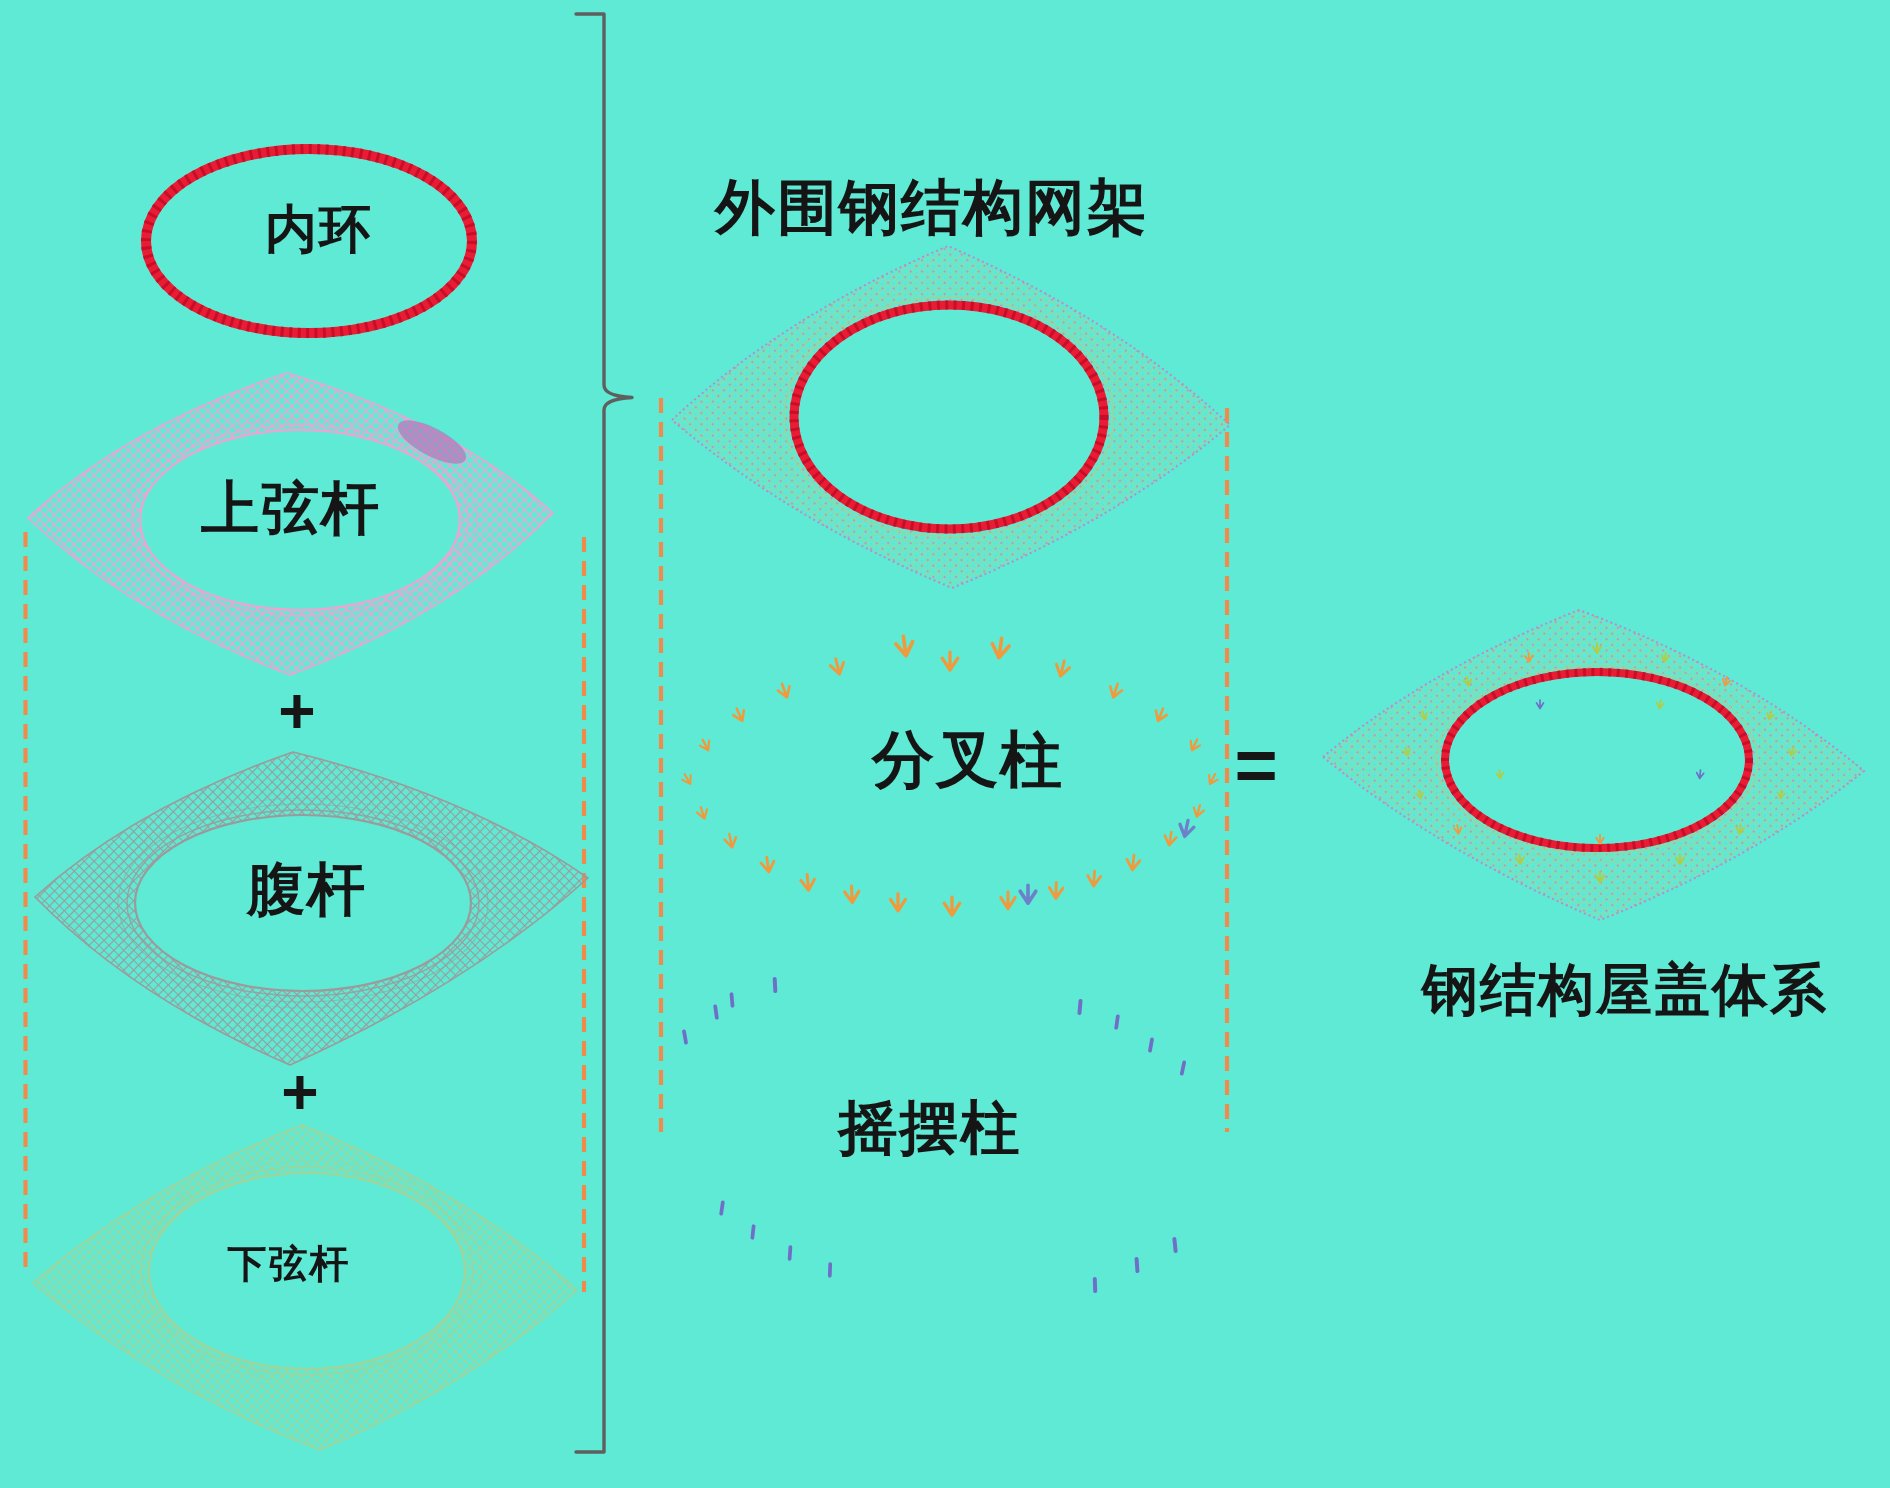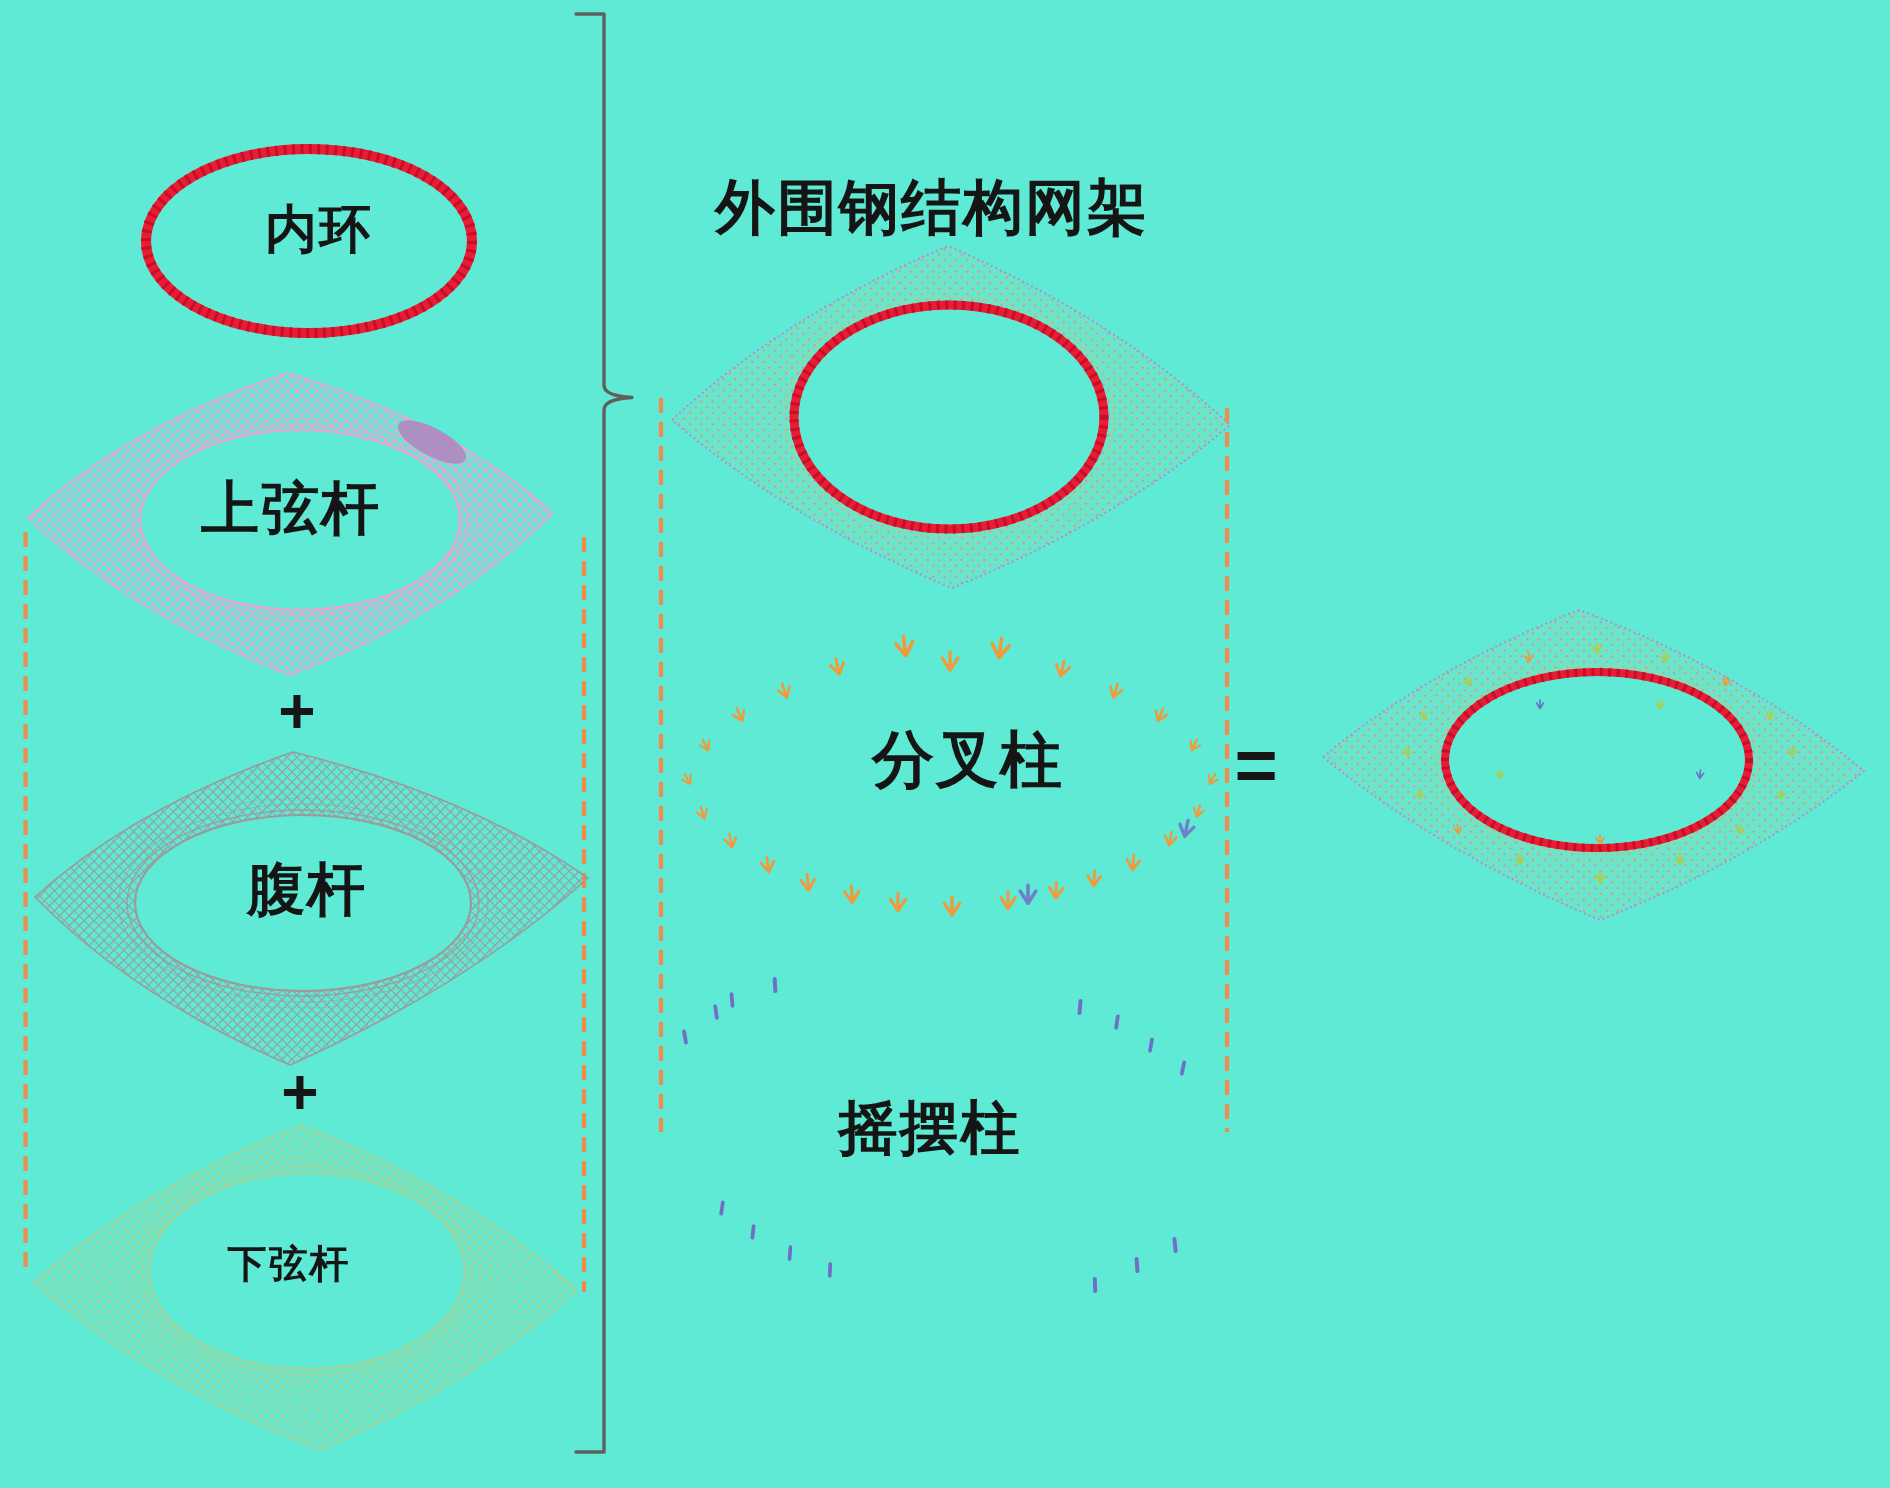--- a/index.html
+++ b/index.html
@@ -232,14 +232,15 @@
   <div class="lbl" style="left:289px;top:1263px;font-size:39px;">下弦杆</div>
 
   <div class="lbl" style="left:968px;top:760px;font-size:62px;">分叉柱</div>
 
   <div class="lbl" style="left:932px;top:208px;font-size:60px;">外围钢结构网架</div>
 
   <div class="lbl" style="left:922px;top:1128px;font-size:59px;margin-left:8px;">摇摆柱</div>
 
   <div class="op" style="left:1256px;top:766px;font-size:74px;">=</div>
 
+  <div class="lbl" style="left:1625px;top:990px;font-size:56px;">钢结构屋盖体系</div>
 
 </div>
 
 </body></html>

